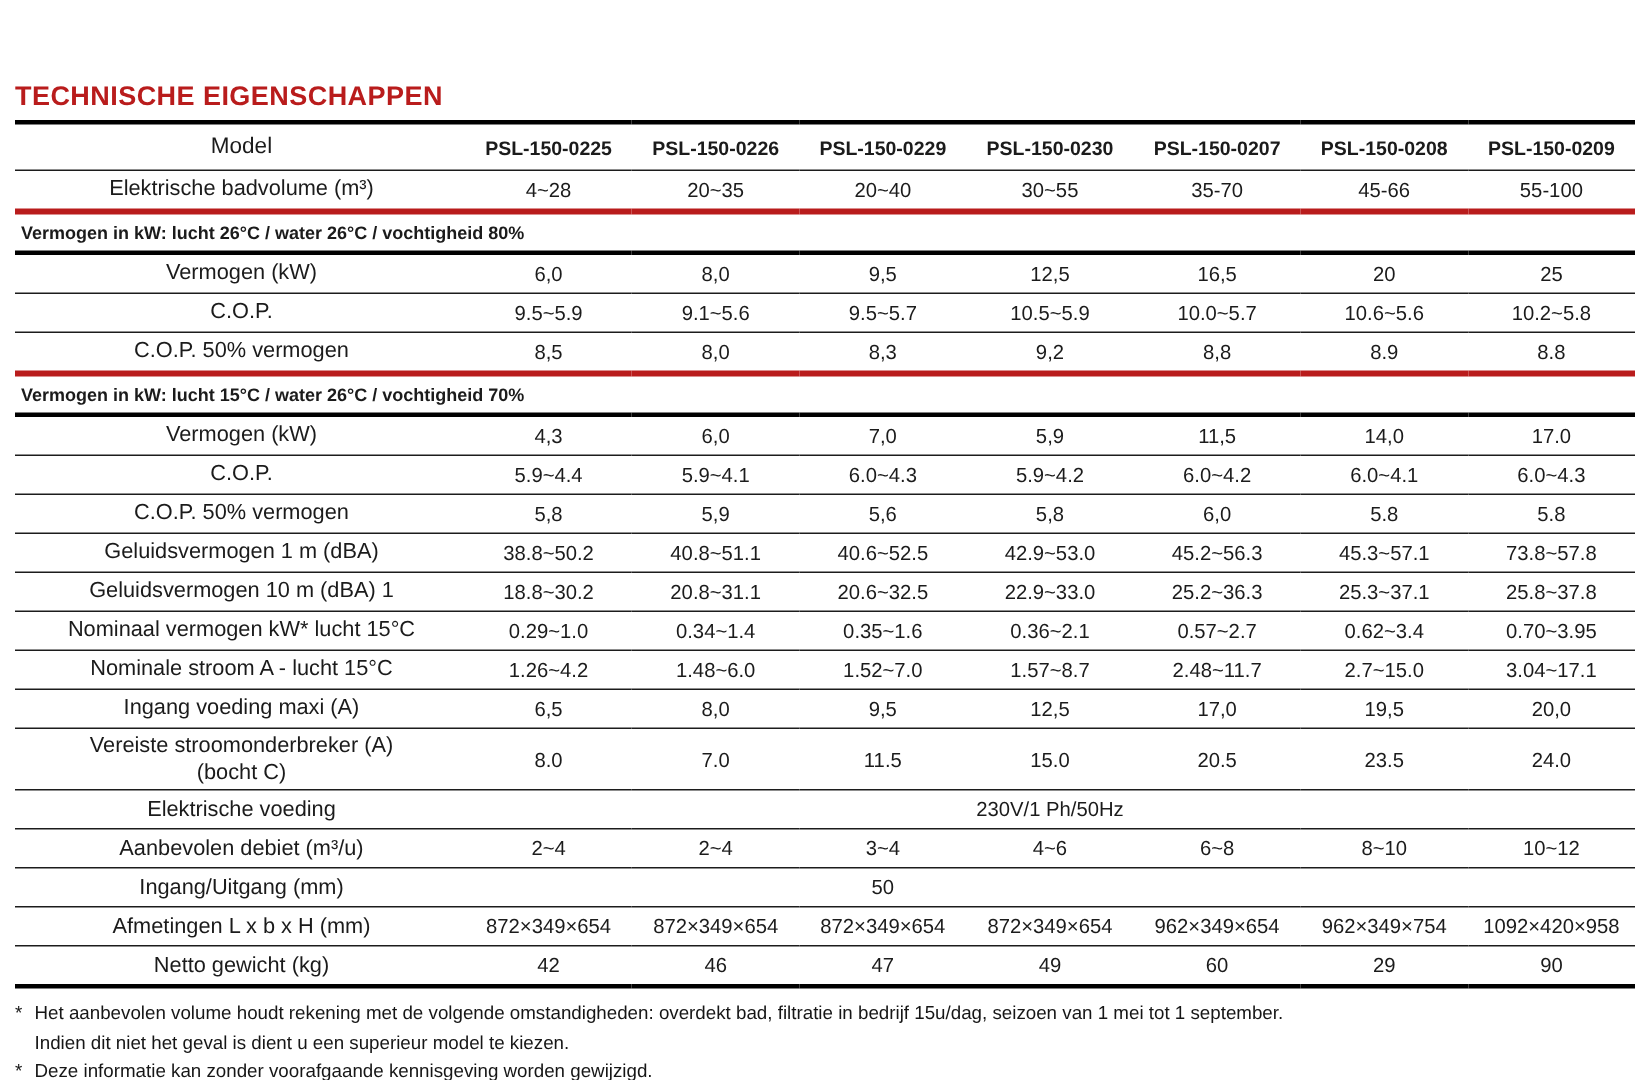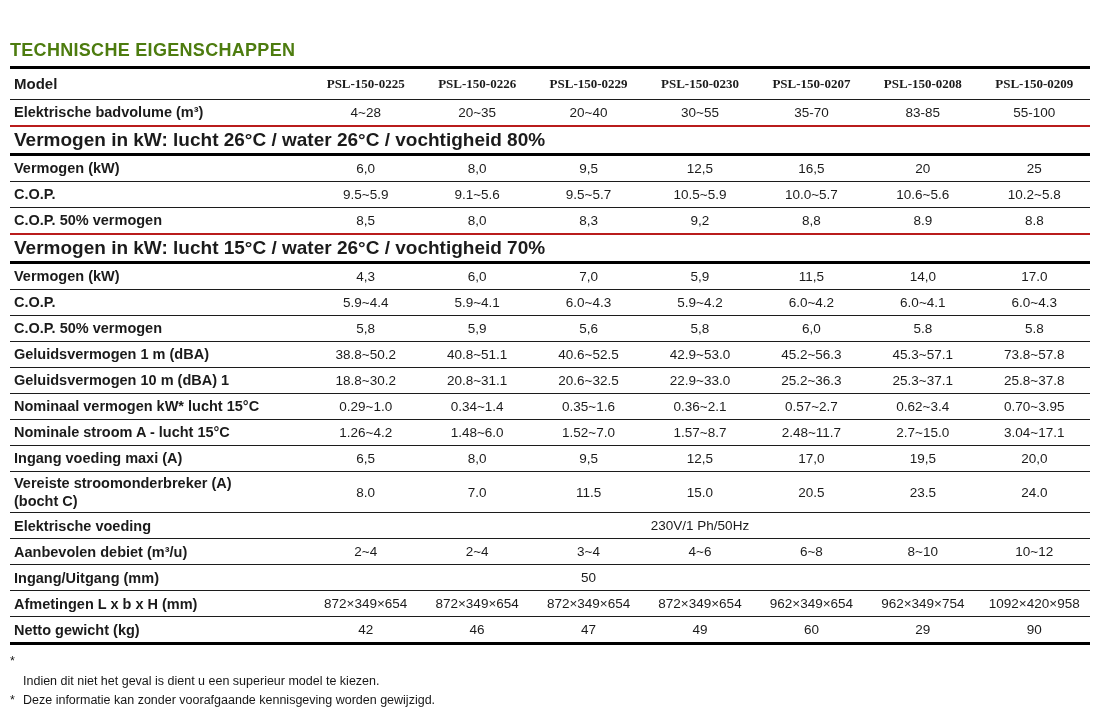--- a/index.html
+++ b/index.html
@@ -10,25 +10,25 @@
     height: 720px;
     overflow: hidden;
     font-family: "Liberation Sans", sans-serif;
     color: #1b1b1b;
     -webkit-font-smoothing: antialiased;
   }
   .page {
     padding: 0 10px;
   }
   .title {
-    margin-top: 40px;
+    margin-top: 54px;
     font-size: 18px;
     font-weight: bold;
     letter-spacing: 0.3px;
-    color: #4d7c0f;
+    color: #b91c1c;
   }
   table.spec {
     width: 1080px;
     border-collapse: collapse;
     table-layout: fixed;
     margin-top: 5px;
     border-top: 3px solid #000;
     border-bottom: 3px solid #000;
   }
   col.label-col { width: 300px; }
@@ -37,35 +37,35 @@
     padding: 2px 2px;
     text-align: center;
     font-size: 13.5px;
     height: 21px;
     vertical-align: middle;
     white-space: nowrap;
     overflow: visible;
   }
   tr.model-row td { border-top: none; height: 26px; }
   td.label {
-    text-align: left;
-    font-weight: bold;
+    text-align: center;
+    font-weight: normal;
     font-size: 14.5px;
     padding-left: 4px;
     white-space: normal;
     line-height: 1.25;
   }
   td.model-label { font-size: 15px; }
-  td.model-name { font-weight: bold; font-size: 13px; font-family: Liberation Serif, serif; }
+  td.model-name { font-weight: bold; font-size: 13px; }
   td.section {
     text-align: left;
     font-weight: bold;
-    font-size: 19px;
+    font-size: 12px;
     padding-left: 4px;
-    border-top: 2px solid #b91c1c;
+    border-top: 4px solid #b91c1c;
     border-bottom: 3px solid #000;
     height: 20px;
   }
   .notes { margin-top: 7px; }
   .note {
     display: flex;
     font-size: 12.5px;
     line-height: 1.55;
     color: #161616;
   }
@@ -103,21 +103,21 @@
           <td class="model-name">PSL-150-0208</td>
           <td class="model-name">PSL-150-0209</td>
         </tr>
         <tr>
           <td class="label">Elektrische badvolume (m³)</td>
           <td class="value">4~28</td>
           <td class="value">20~35</td>
           <td class="value">20~40</td>
           <td class="value">30~55</td>
           <td class="value">35-70</td>
-          <td class="value">83-85</td>
+          <td class="value">45-66</td>
           <td class="value">55-100</td>
         </tr>
         <tr>
           <td colspan="8" class="section">Vermogen in kW: lucht 26°C / water 26°C / vochtigheid 80%</td>
         </tr>
         <tr>
           <td class="label">Vermogen (kW)</td>
           <td class="value">6,0</td>
           <td class="value">8,0</td>
           <td class="value">9,5</td>
@@ -288,20 +288,21 @@
           <td class="value">60</td>
           <td class="value">29</td>
           <td class="value">90</td>
         </tr>
       </tbody>
   </table>
 
   <div class="notes">
       <div class="note">
         <span class="marker">*</span>
+        <span>Het aanbevolen volume houdt rekening met de volgende omstandigheden: overdekt bad, filtratie in bedrijf 15u/dag, seizoen van 1 mei tot 1 september.</span>
       </div>
       <div class="note indent">
         <span>Indien dit niet het geval is dient u een superieur model te kiezen.</span>
       </div>
       <div class="note">
         <span class="marker">*</span>
         <span>Deze informatie kan zonder voorafgaande kennisgeving worden gewijzigd.</span>
       </div>
     </div>
 </div>

